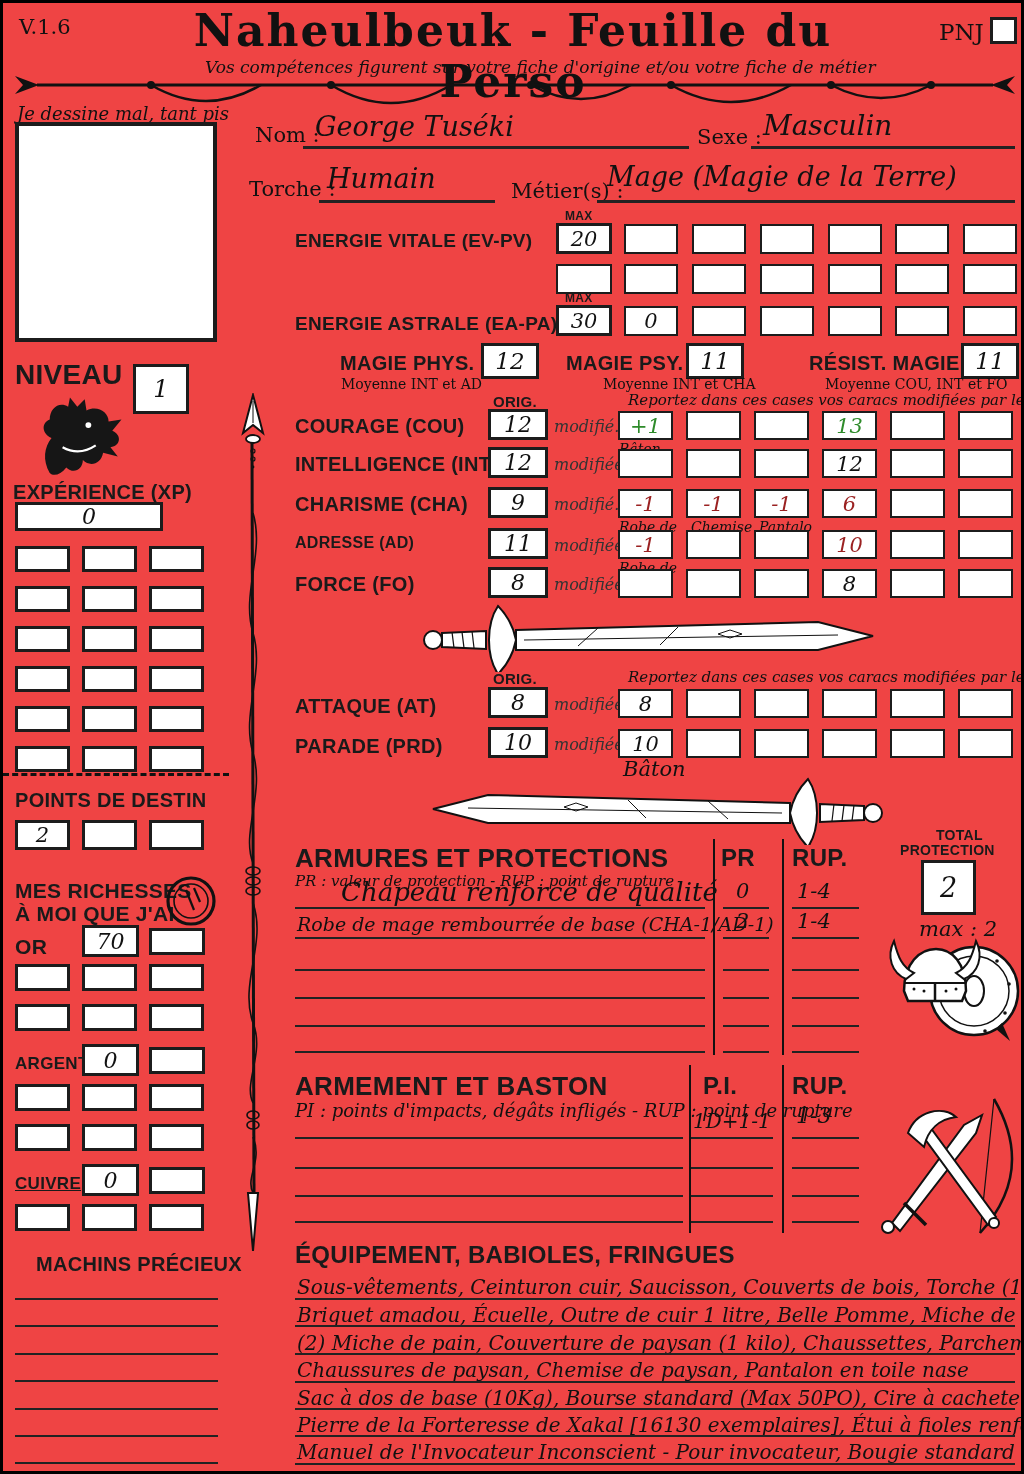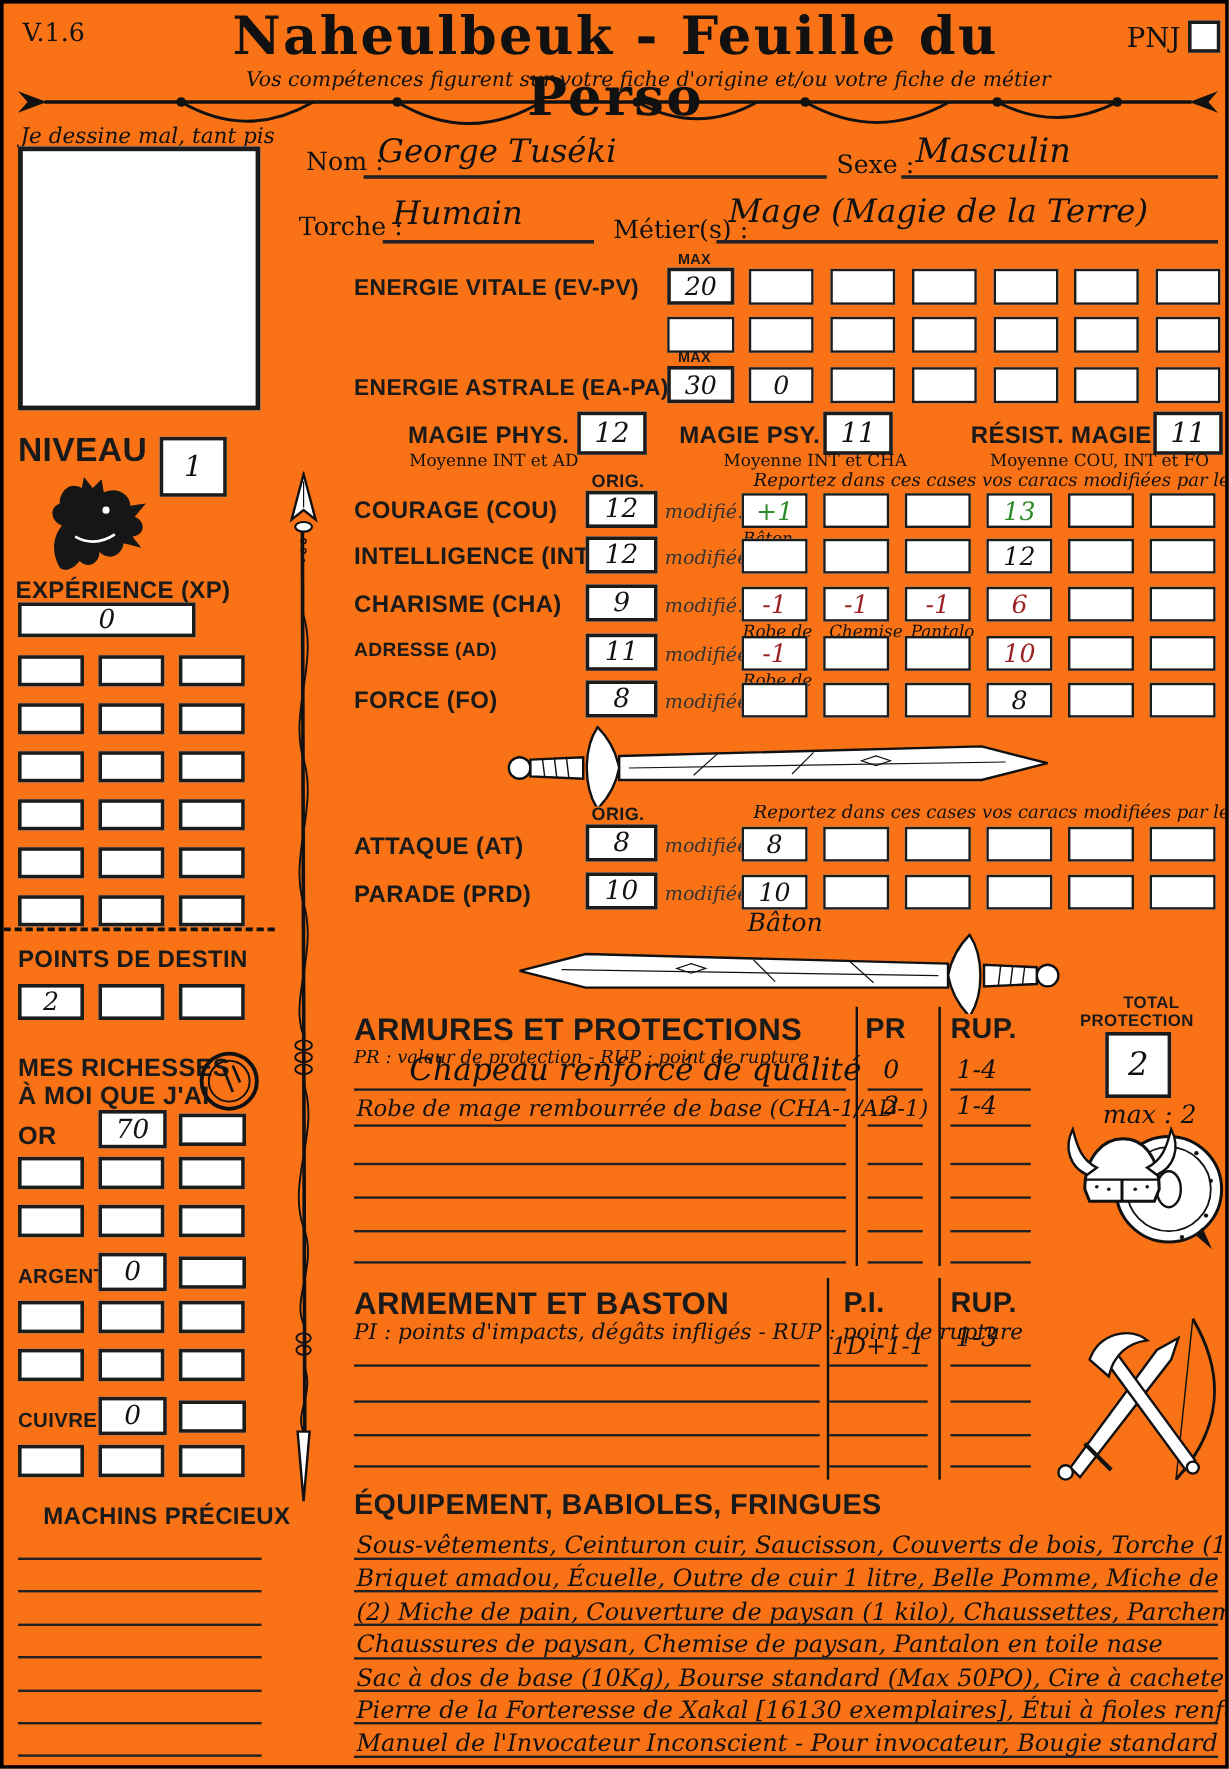--- a/index.html
+++ b/index.html
@@ -1,16 +1,16 @@
 <!DOCTYPE html>
 <html style="--ink: #111111; --mod_positive: #2e8b2a; --mod_negative: #9b2222;"><head>
 <meta charset="utf-8">
 <style>
   html,body{margin:0;padding:0;background:#d8d8d8;}
-  .sheet{position:relative;width:1024px;height:1474px;margin:0 auto;background:#f97316;
+  .sheet{position:relative;width:1024px;height:1474px;margin:0 auto;background:#ef4444;
          border:3px solid #000;box-sizing:border-box;overflow:hidden;
          font-family:"Liberation Sans",sans-serif;color:#111;}
   .abs{position:absolute;}
   .hd{position:absolute;font-family:"Liberation Sans",sans-serif;font-weight:700;letter-spacing:.3px;color:#1a1a1a;white-space:nowrap;}
   .lb{position:absolute;font-family:"DejaVu Serif",serif;color:#111;white-space:nowrap;}
   .it{font-style:italic;}
   .hw{font-family:"DejaVu Serif",serif;font-style:italic;color:#111;white-space:nowrap;}
   .hwt{position:absolute;font-family:"DejaVu Serif",serif;font-style:italic;color:#111;white-space:nowrap;}
   .box{position:absolute;border:2px solid #1c1c1c;background:#fff;box-sizing:border-box;}
   .b3{border-width:3px;}
@@ -124,21 +124,21 @@
   <div class="box b3 ctr hw" style="left:79px;top:1041px;width:57px;height:32px;font-size:22px;">0</div>
   <div class="box b3" style="left:146px;top:1044px;width:56px;height:27px;"></div>
 
   <div class="box b3" style="left:12px;top:1081px;width:55px;height:27px;"></div>
   <div class="box b3" style="left:79px;top:1081px;width:55px;height:27px;"></div>
   <div class="box b3" style="left:146px;top:1081px;width:55px;height:27px;"></div>
   <div class="box b3" style="left:12px;top:1121px;width:55px;height:27px;"></div>
   <div class="box b3" style="left:79px;top:1121px;width:55px;height:27px;"></div>
   <div class="box b3" style="left:146px;top:1121px;width:55px;height:27px;"></div>
 
-  <div class="hd" style="left:12px;top:1171px;font-size:17px;">CUIVRE</div>
+  <div class="hd" style="left:12px;top:1171px;font-size:17px;text-decoration:underline;">CUIVRE</div>
   <div class="box b3 ctr hw" style="left:79px;top:1161px;width:57px;height:32px;font-size:22px;">0</div>
   <div class="box b3" style="left:146px;top:1164px;width:56px;height:27px;"></div>
 
   <div class="box b3" style="left:12px;top:1201px;width:55px;height:27px;"></div>
   <div class="box b3" style="left:79px;top:1201px;width:55px;height:27px;"></div>
   <div class="box b3" style="left:146px;top:1201px;width:55px;height:27px;"></div>
 
   <div class="hd" style="left:12px;top:1250px;font-size:20px;margin-left:21px;">MACHINS PRÉCIEUX</div>
   <div class="ul" style="left:12px;top:1275px;width:203px;height:20px;"></div>
   <div class="ul" style="left:12px;top:1302px;width:203px;height:20px;"></div>

